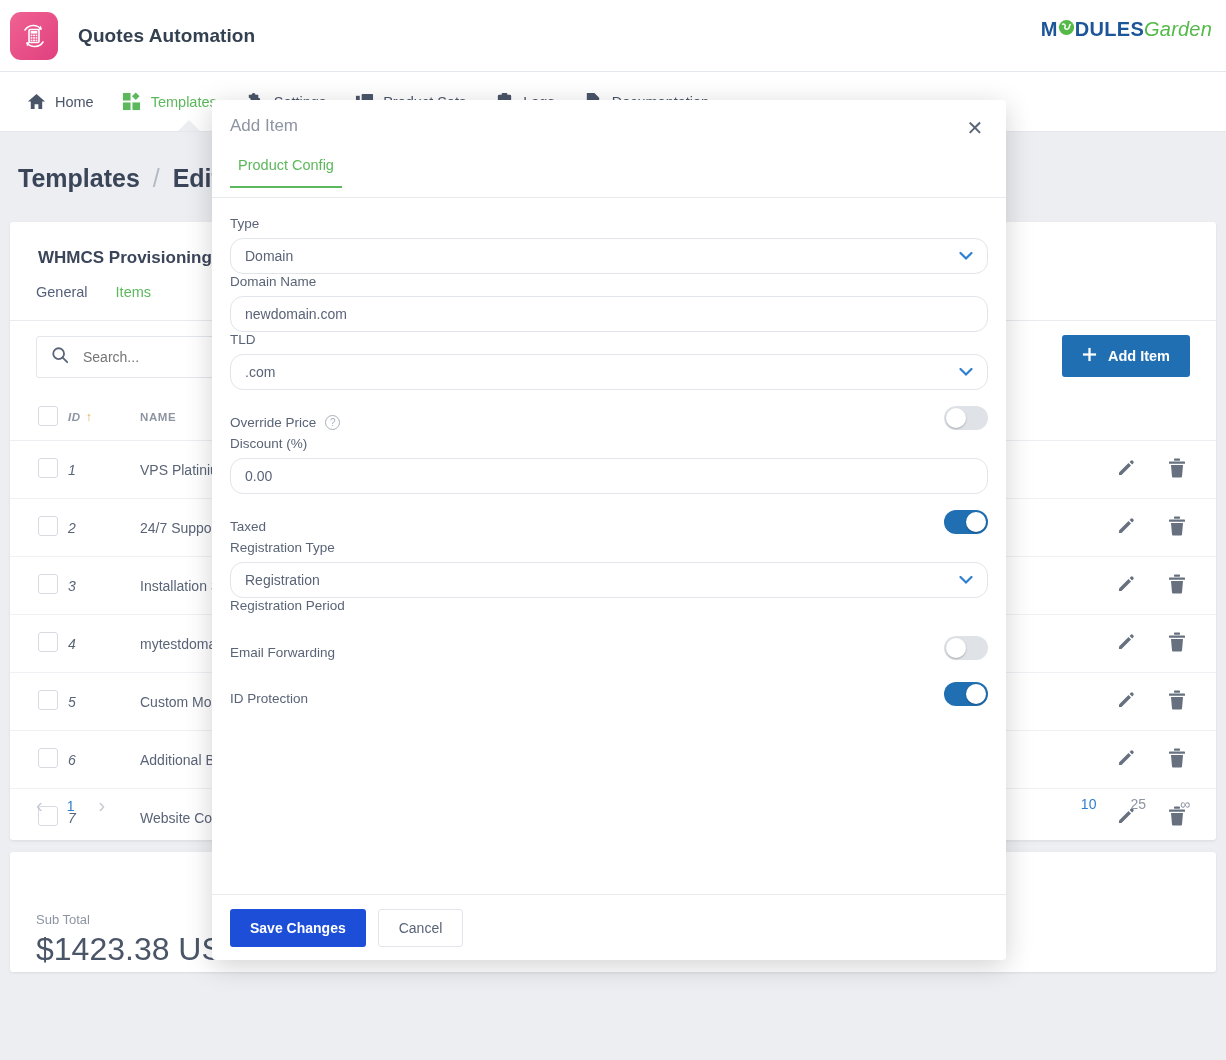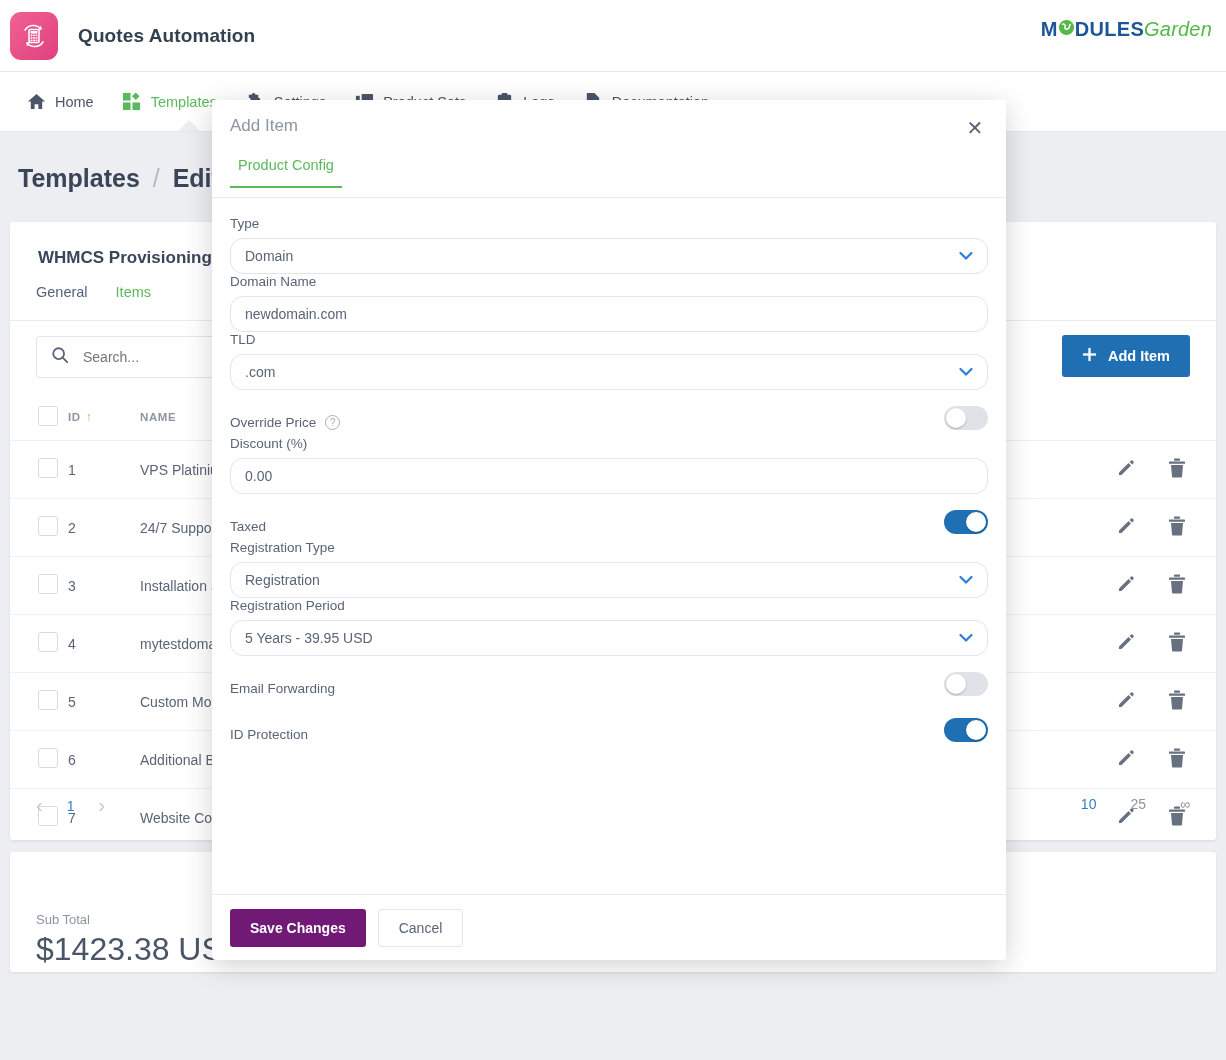--- a/index.html
+++ b/index.html
@@ -95,21 +95,21 @@
 
   table.items { position:absolute; left:0; top:172px; width:1206px; border-collapse:collapse; }
   table.items th {
     font-size:11.5px; font-weight:bold; color:#8d95a3; letter-spacing:.6px;
     text-align:left; padding:12px 0 12px 0; border-bottom:1px solid #eceef1;
   }
   table.items td {
     font-size:14px; color:#5a6477; padding:17px 0; border-bottom:1px solid #f0f1f4;
   }
   .col-chk { width:58px; padding-left:28px !important; }
-  .col-id { width:72px; }
+  .col-id { width:72px;font-style:italic; }
   .col-name { width:500px; }
   .col-taxed { width:360px; }
   .col-act { width:auto; }
   .chkbox {
     width:20px; height:20px; border:1px solid #d7dbe1; border-radius:3px;
     background:#fff; display:inline-block; cursor:pointer;
   }
   .sort-arrow { color:#e8a33d; margin-left:5px; font-size:12px; }
   .taxed-yes { color:#5cb85c; }
   .taxed-no { color:#5a6477; }
@@ -186,21 +186,21 @@
   .switch .knob {
     position:absolute; top:2px; left:2px; width:20px; height:20px; border-radius:50%;
     background:#fff; box-shadow:0 1px 2px rgba(0,0,0,.25);
   }
   .switch.on .knob { left:22px; }
   .modal-foot {
     flex:0 0 auto; height:66px; border-top:1px solid #e8eaee;
     display:flex; align-items:center; gap:12px; padding-left:18px;
   }
   .btn-save {
-    background:#701a75; color:#fff; border:none; border-radius:3px;
+    background:#1d4ed8; color:#fff; border:none; border-radius:3px;
     height:38px; padding:0 20px; font-size:14px; font-weight:bold; cursor:pointer;
     font-family:"Liberation Sans", sans-serif;
   }
   .btn-cancel {
     background:#fff; color:#5a6477; border:1px solid #e1e5ea; border-radius:3px;
     height:38px; padding:0 20px; font-size:14px; cursor:pointer;
     font-family:"Liberation Sans", sans-serif;
   }
 </style>
 </head>
@@ -625,28 +625,20 @@
         <span class="chev">
           <svg width="14" height="9" viewBox="0 0 14 9" fill="none" stroke="#2f7fd0" stroke-width="2.2" stroke-linecap="round">
               <path d="M1.5 1.5 L7 7 L12.5 1.5"></path>
             </svg>
         </span>
       </div>
     </div>
 
     <div class="fld">
       <div class="fld-label">Registration Period</div>
-      <div class="fld-ctl">
-        <span>5 Years - 39.95 USD</span>
-        <span class="chev">
-          <svg width="14" height="9" viewBox="0 0 14 9" fill="none" stroke="#2f7fd0" stroke-width="2.2" stroke-linecap="round">
-              <path d="M1.5 1.5 L7 7 L12.5 1.5"></path>
-            </svg>
-        </span>
-      </div>
     </div>
 
 
     <div class="toggle-row">
       <div class="lbl">
           <span>Email Forwarding</span>
         </div>
       <div class="switch">
           <span class="knob"></span>
         </div>

